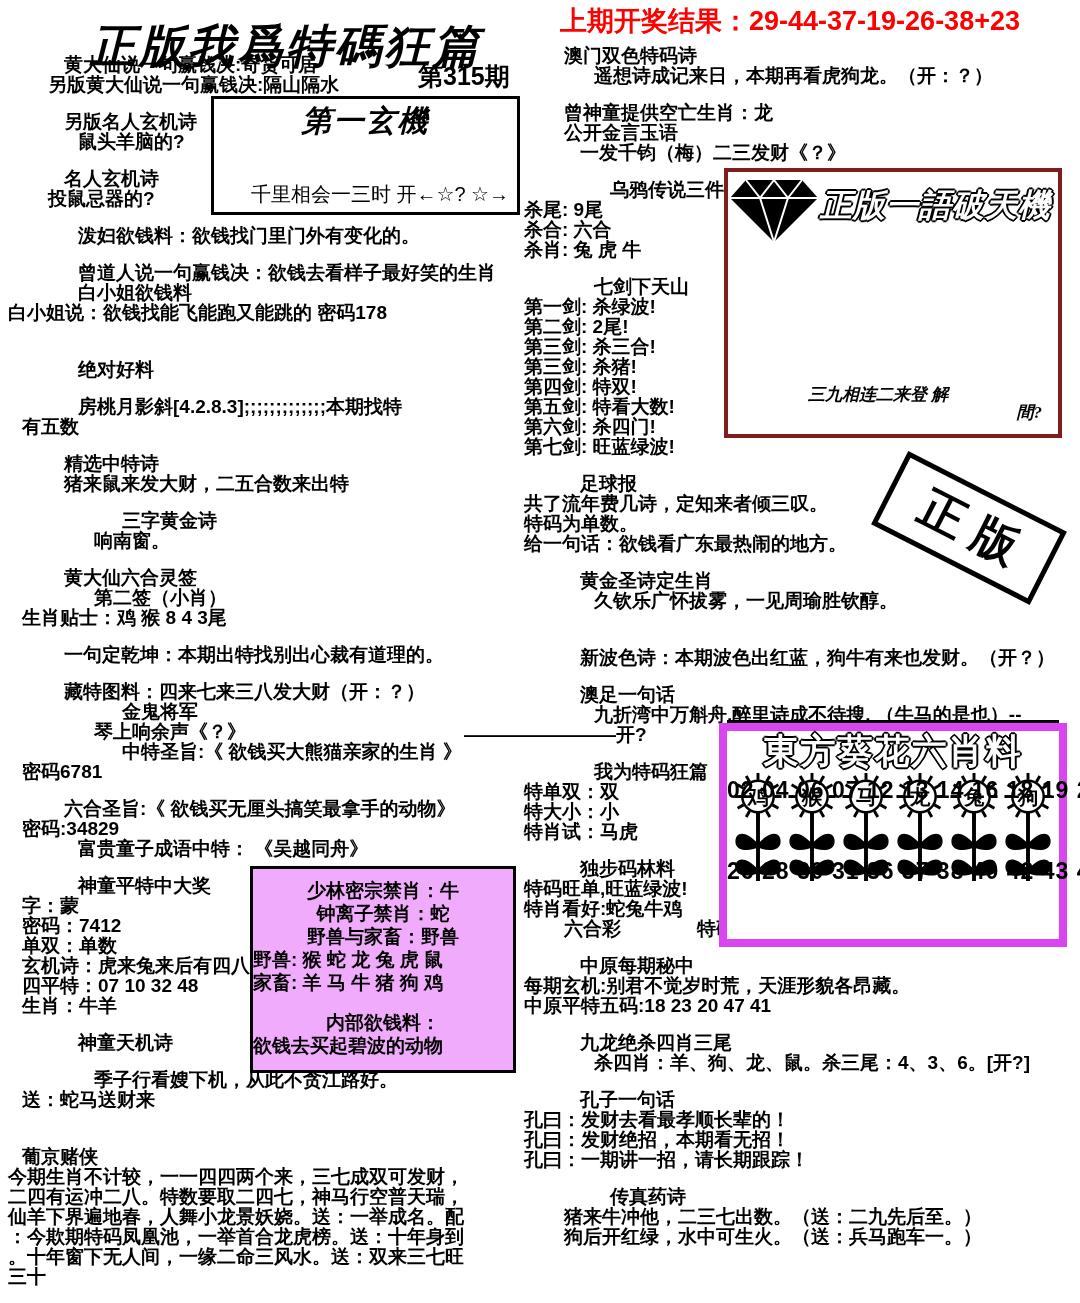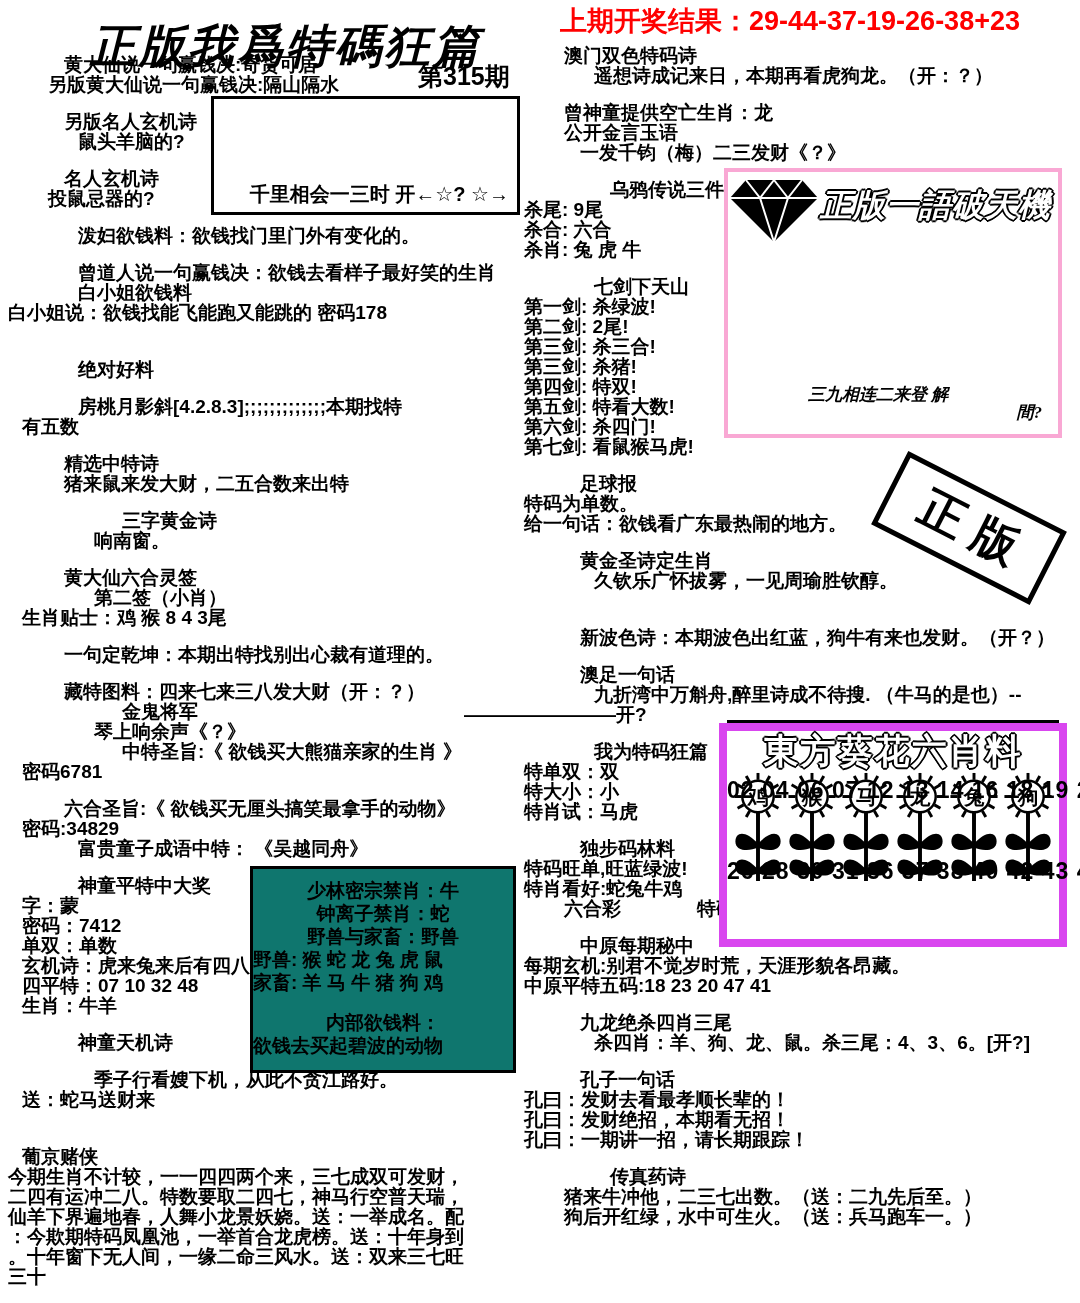--- a/index.html
+++ b/index.html
@@ -15,26 +15,26 @@
   .c{text-align:center}
   #main-title{position:absolute;left:90px;top:16px;font-size:46px;font-weight:900;
       font-style:italic;letter-spacing:3px;white-space:pre;}
   #issue{position:absolute;left:418px;top:60px;font-size:25px;font-weight:700;}
   #prev-result{position:absolute;left:560px;top:3px;font-size:27px;font-weight:700;
       color:#ff0000;white-space:pre;}
   #first-box{position:absolute;left:211px;top:96px;width:303px;height:113px;
       border:3px solid #000;background:#fff;}
   #first-box .t{font-size:30px;font-weight:900;font-style:italic;text-align:center;
       margin-top:2px;letter-spacing:2px;}
-  #first-box .b{position:absolute;right:8px;bottom:4px;font-size:20px;font-weight:700;white-space:pre;margin-left:42px;}
+  #first-box .b{position:absolute;right:8px;bottom:4px;font-size:20px;font-weight:400;white-space:pre;margin-left:42px;}
   #shaolin-box{position:absolute;left:250px;top:866px;width:260px;height:191px;
-      border:3px solid #000;background:#0f766e;padding-top:10px;box-sizing:content-box;}
+      border:3px solid #000;background:#f0abfc;padding-top:10px;box-sizing:content-box;}
   #shaolin-box .line{font-size:19px;line-height:23px;}
   #diamond-box{position:absolute;left:724px;top:168px;width:330px;height:262px;
-      border:4px solid #f9a8d4;background:#fff;}
+      border:4px solid #7f1d1d;background:#fff;}
   .diamond-head{display:flex;align-items:flex-start;}
   #diamond-title{font-size:32px;font-weight:900;font-style:italic;margin-top:12px;
       color:#fff;letter-spacing:1px;white-space:pre;
       text-shadow:-2px 0 #000,2px 0 #000,0 -2px #000,0 2px #000,
                   -1px -1px #000,1px 1px #000,-1px 1px #000,1px -1px #000;}
   .script-txt{font-family:"Liberation Serif","DejaVu Serif",serif;font-style:italic;
       font-weight:700;font-size:17px;}
   #diamond-bl{position:absolute;left:80px;bottom:28px;}
   #diamond-br{position:absolute;right:16px;bottom:10px;}
   #stamp{position:absolute;left:880px;top:487px;width:168px;height:72px;border:5px solid #000;
@@ -57,20 +57,21 @@
 <body>
 
 <div id="page">
 
   <div id="prev-result"><span>上期开奖结果：</span><span>29-44-37-19-26-38+23</span></div>
 
   <div id="main-title">正版我爲特碼狂篇</div>
   <div id="issue">第315期</div>
 
   <div id="first-box">
+    <div class="t">第一玄機</div>
     <div class="b">千里相会一三时 开←☆? ☆→</div>
   </div>
 
   <div id="left-col" class="col">
       <div class="line i3">黄大仙说一句赢钱决:奇货可居</div>
       <div class="line i2">另版黄大仙说一句赢钱决:隔山隔水</div>
       <div class="line i3 g">另版名人玄机诗</div>
       <div class="line i4">鼠头羊脑的?</div>
       <div class="line i3 g">名人玄机诗</div>
       <div class="line i2">投鼠忌器的?</div>
@@ -127,22 +128,23 @@
       <div class="line ">杀合: 六合</div>
       <div class="line ">杀肖: 兔 虎 牛</div>
       <div class="line i4 g">七剑下天山</div>
       <div class="line ">第一剑: 杀绿波!</div>
       <div class="line ">第二剑: 2尾!</div>
       <div class="line ">第三剑: 杀三合!</div>
       <div class="line ">第三剑: 杀猪!</div>
       <div class="line ">第四剑: 特双!</div>
       <div class="line ">第五剑: 特看大数!</div>
       <div class="line ">第六剑: 杀四门!</div>
-      <div class="line ">第七剑: 看鼠猴马虎!</div>
+      <div class="line ">第七剑: 旺蓝绿波!</div>
       <div class="line i3 g">足球报</div>
+      <div class="line ">共了流年费几诗，定知来者倾三叹。</div>
       <div class="line ">特码为单数。</div>
       <div class="line ">给一句话：欲钱看广东最热闹的地方。</div>
       <div class="line i3 g">黄金圣诗定生肖</div>
       <div class="line i4">久钦乐广怀拔雾，一见周瑜胜钦醇。</div>
       <div class="line i3 gg">新波色诗：本期波色出红蓝，狗牛有来也发财。（开？）</div>
       <div class="line i3 g">澳足一句话</div>
       <div class="line i4">九折湾中万斛舟,醉里诗成不待搜. （牛马的是也）--</div>
       <div class="line neg">————————开?</div>
       <div class="line i4 g">我为特码狂篇</div>
       <div class="line ">特单双：双</div>

